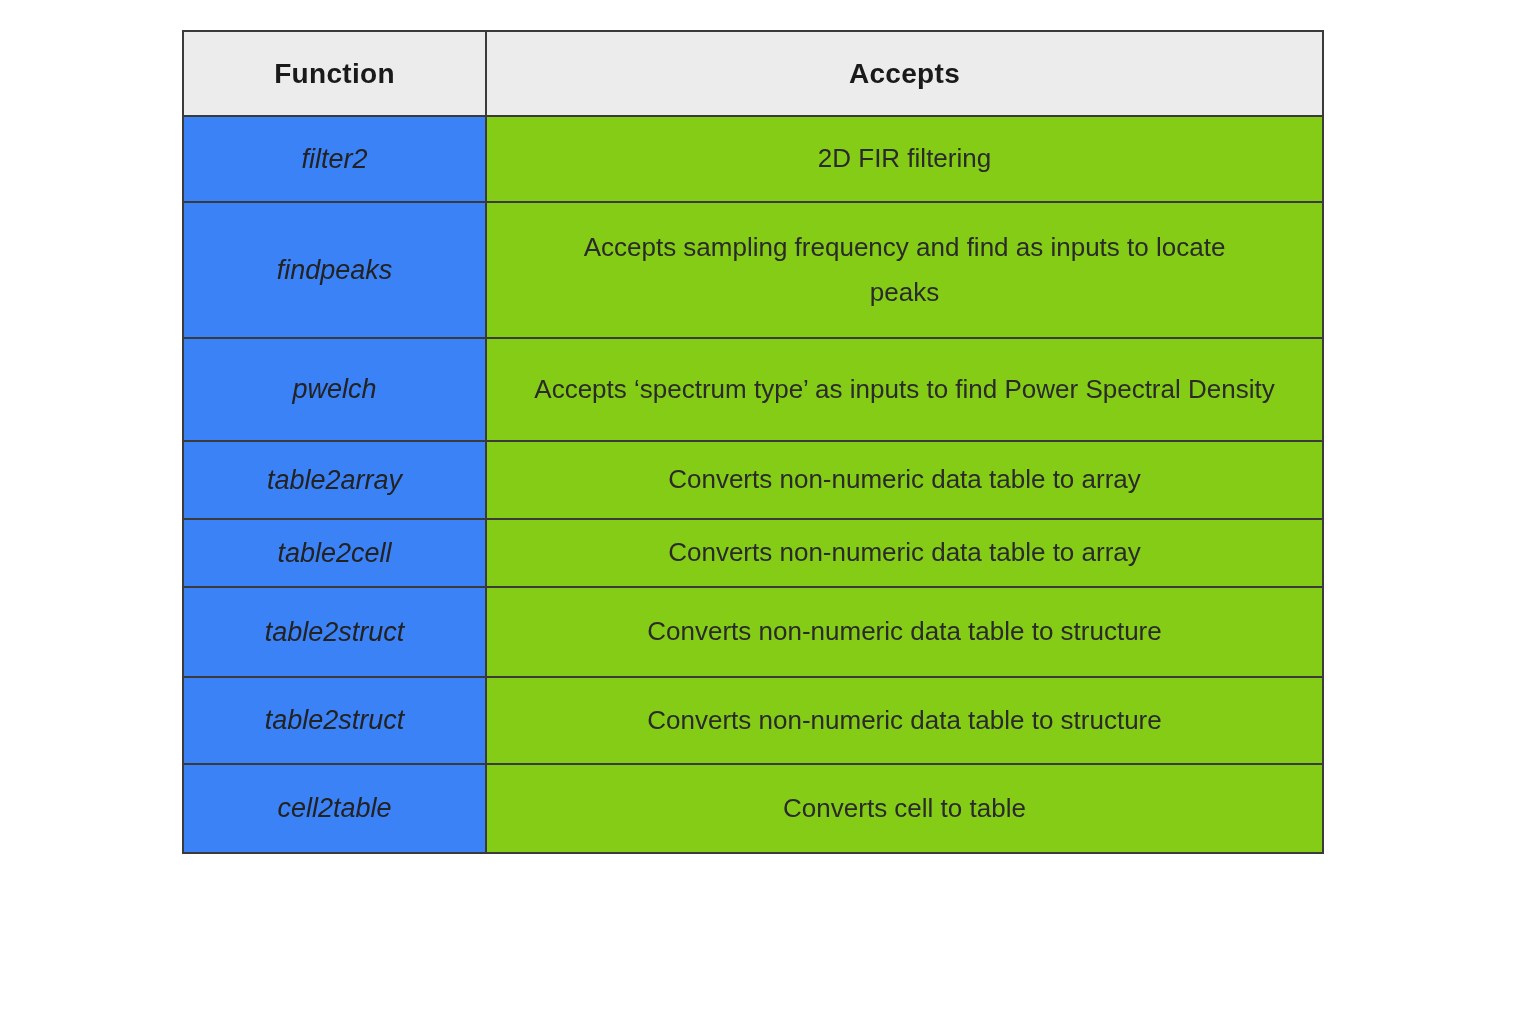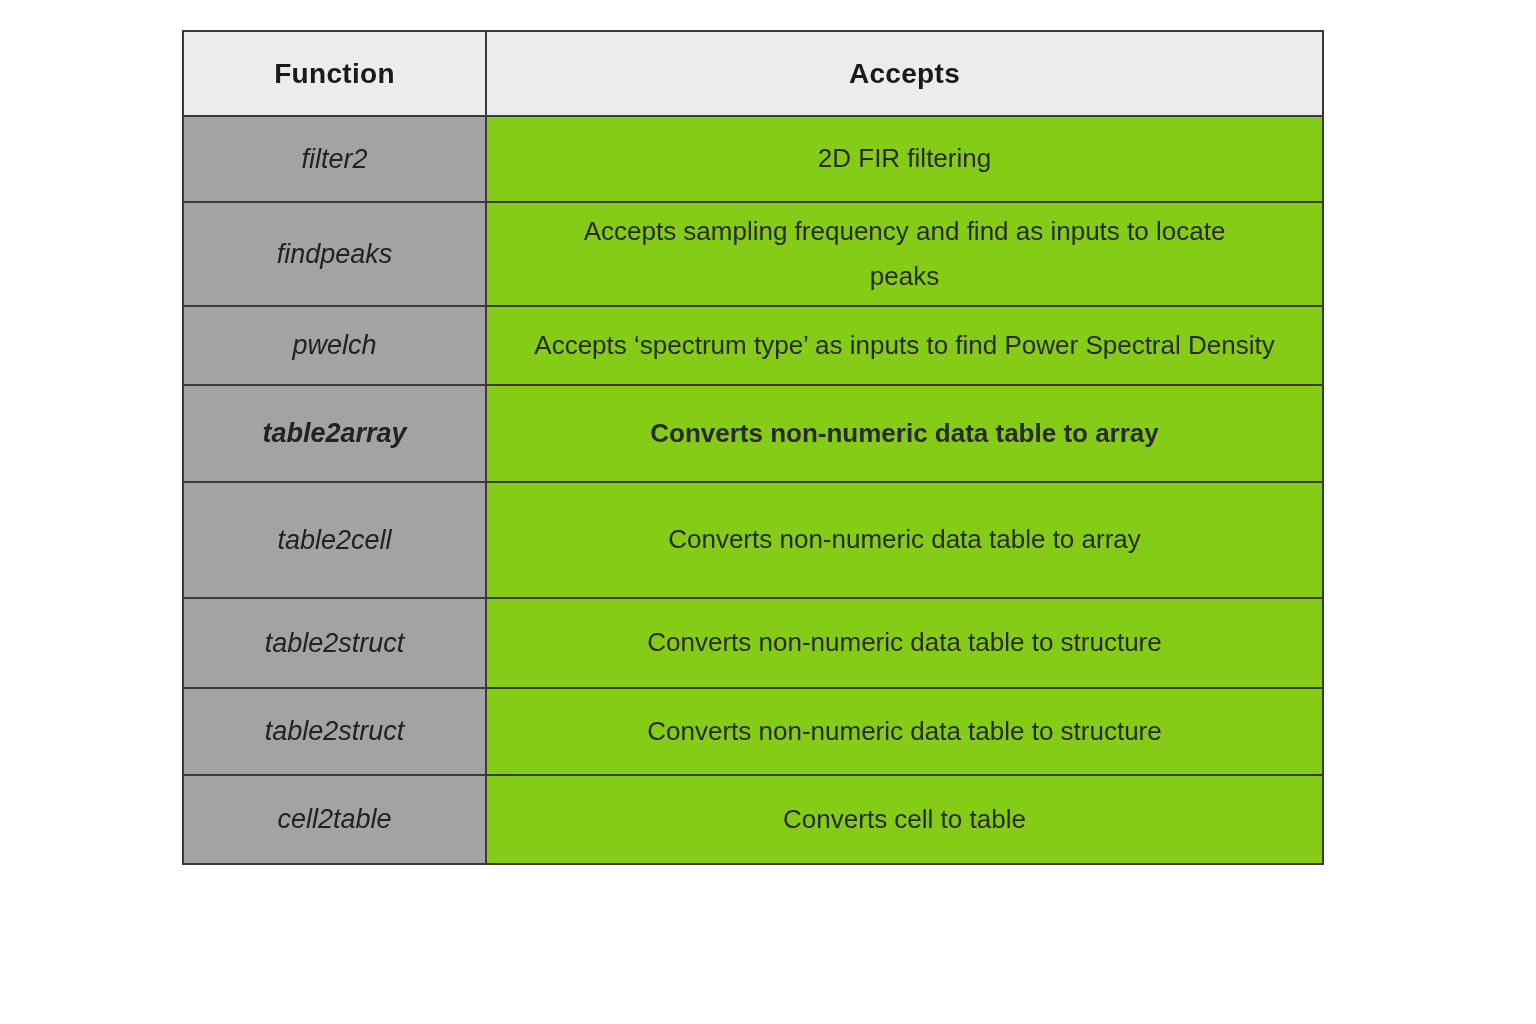--- a/index.html
+++ b/index.html
@@ -43,36 +43,36 @@
     letter-spacing: 0.3px;
     color: #1a1a1a;
   }
   col.col-function { width: 303px; }
   col.col-purpose  { width: 837px; }
 
   td.cell-function {
     font-style: italic;
     font-size: 27px;
     color: #222222;
-    background: #a3a3a3;
+    background: #3b82f6;
   }
   td.cell-purpose {
     font-size: 26px;
     color: #2a2a2a;
     background: #84cc16;
     padding: 0 8px;
     line-height: 1.75;
     white-space: pre-line;
   }
   
   tbody tr:nth-child(1) { height: 86px; }
-  tbody tr:nth-child(2) { height: 104px; margin-top: 43px; }
-  tbody tr:nth-child(3) { height: 79px; }
-  tbody tr:nth-child(4) { height: 97px; font-weight: bold; }
-  tbody tr:nth-child(5) { height: 116px; }
+  tbody tr:nth-child(2) { height: 136px; margin-top: 43px; }
+  tbody tr:nth-child(3) { height: 103px; }
+  tbody tr:nth-child(4) { height: 78px; }
+  tbody tr:nth-child(5) { height: 68px; }
   tbody tr:nth-child(6) { height: 90px; }
   tbody tr:nth-child(7) { height: 87px; }
   tbody tr:nth-child(8) { height: 89px; }
   tbody tr:nth-child(9) { height: 107px; }
 </style>
 </head>
 <body>
 
 <div class="stage">
   <table class="func-table">

